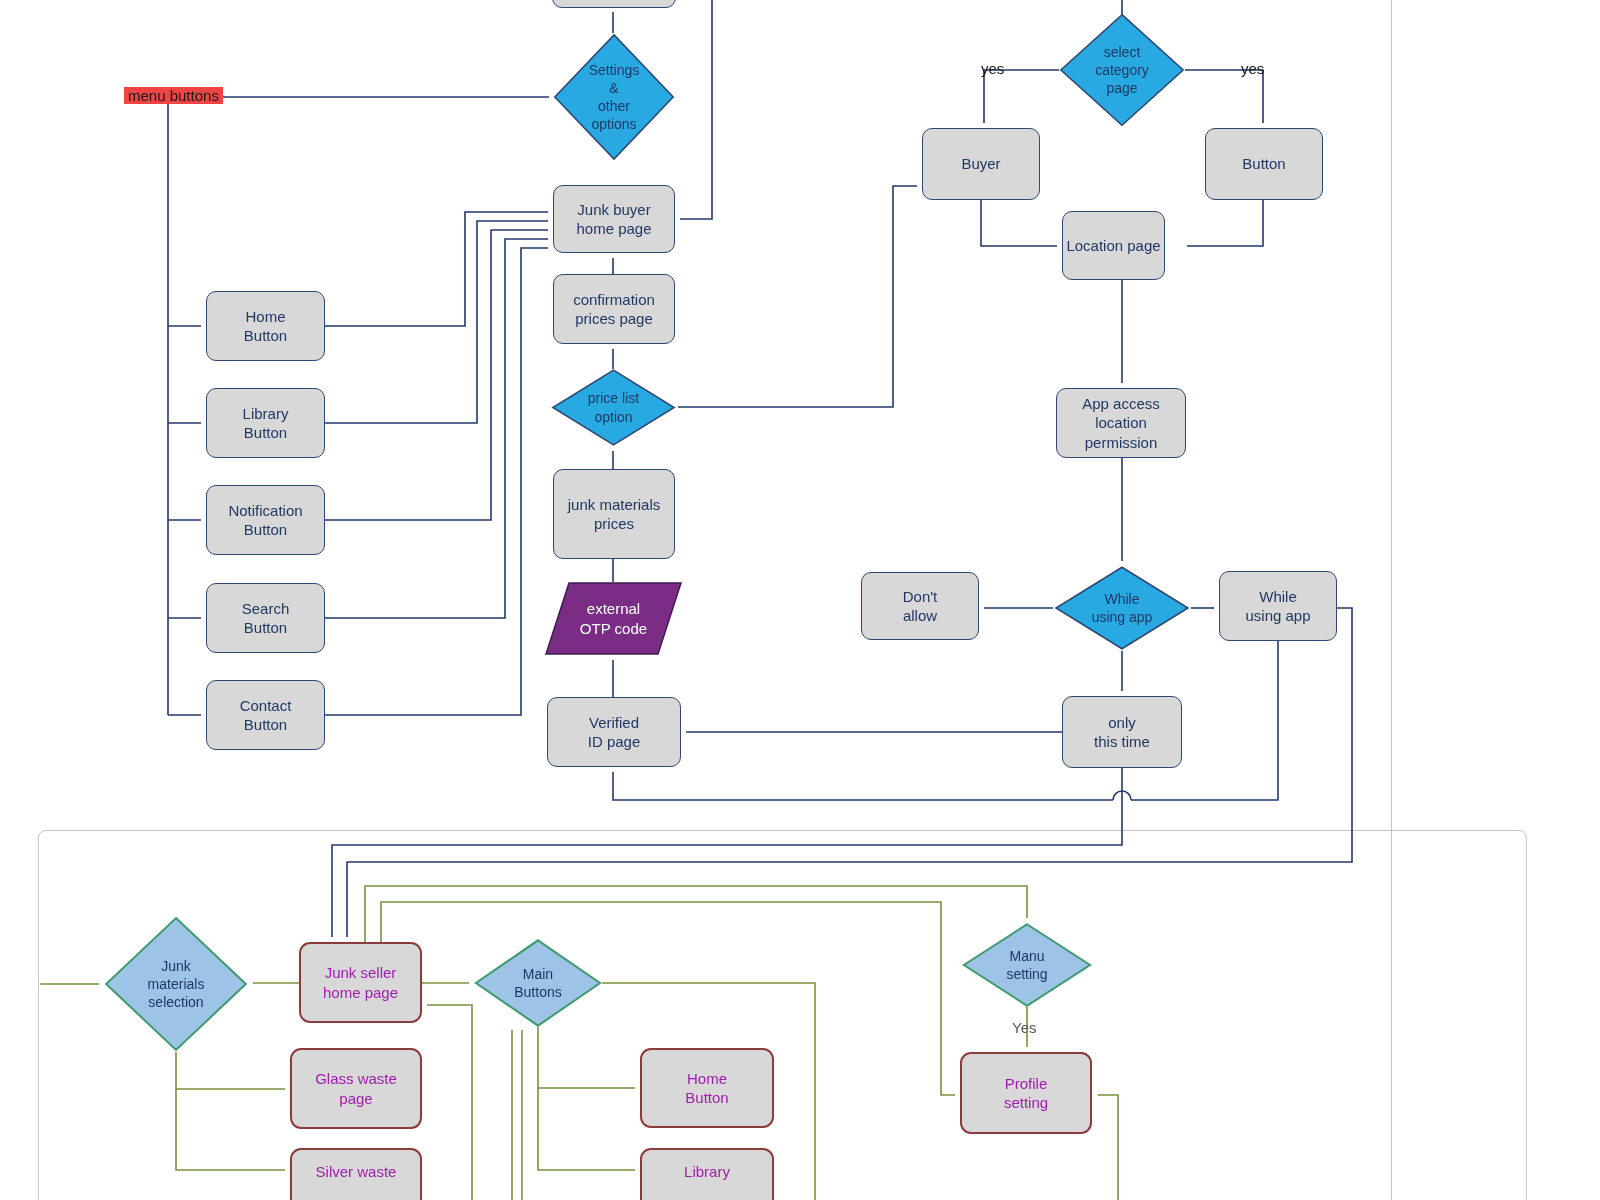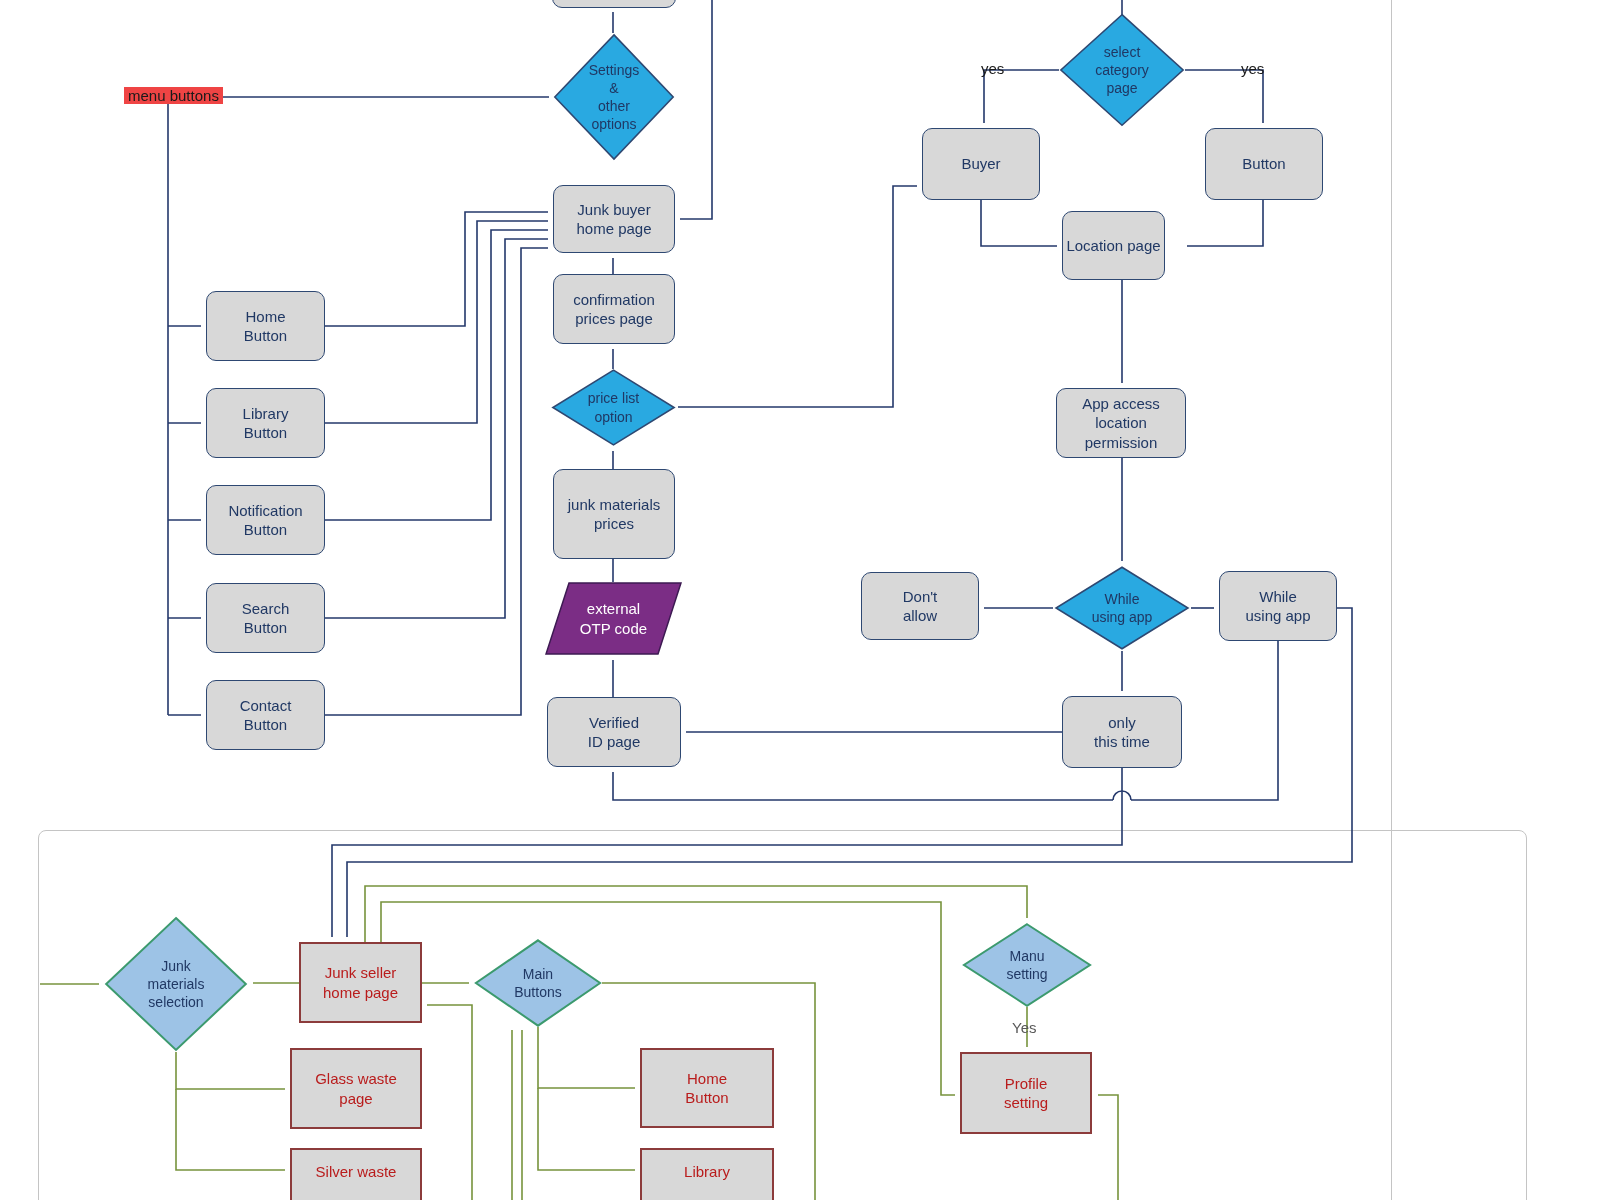--- a/index.html
+++ b/index.html
@@ -14,21 +14,21 @@
   #wires polyline,#wires path{fill:none;stroke-width:1.6px}
   .en{stroke:var(--navy,#24386b)}
   .eo{stroke:var(--olive,#77933c)}
   .mh-n{fill:var(--navy,#24386b)}
   .mh-o{fill:var(--olive,#77933c)}
 
   .node{position:absolute;display:flex;align-items:center;justify-content:flex-end;text-align:center;
         white-space:pre-line;font-size:15px;line-height:1.3;color:var(--text-dark,#203864)}
   .node .lbl{position:relative;z-index:1;width:100%}
   .box{background:var(--box-fill,#d8d8d8);border:1.6px solid var(--box-border,#2e4872);border-radius:10px}
-  .rbox{background:var(--box-fill,#d8d8d8);border:2px solid var(--red-border,#8c3b3b);border-radius:0;color:#b91c1c}
+  .rbox{background:var(--box-fill,#d8d8d8);border:2px solid var(--red-border,#8c3b3b);border-radius:11px;color:#a21caf}
   .rbox.cut{align-items:flex-start;padding-top:12px}
   .diamond svg,.para svg{position:absolute;left:0;top:0;width:100%;height:100%}
   .diamond polygon,.para polygon{vector-effect:non-scaling-stroke}
   .diamond .lbl{font-size:14px}
   .diamond.blue polygon{fill:var(--diamond-blue,#29a9e1);stroke:var(--box-border,#2e4872);stroke-width:1.6px}
   .diamond.lite polygon{fill:var(--diamond-light,#9dc3e6);stroke:var(--diamond-green-border,#3c9a6e);stroke-width:2px}
   .para polygon{fill:var(--purple,#7b2d85);stroke:#3d1a52;stroke-width:1.5px}
   .para{color:#fff}
 
   .floating{position:absolute;font-size:15px;color:#1a1a1a;z-index:2}

